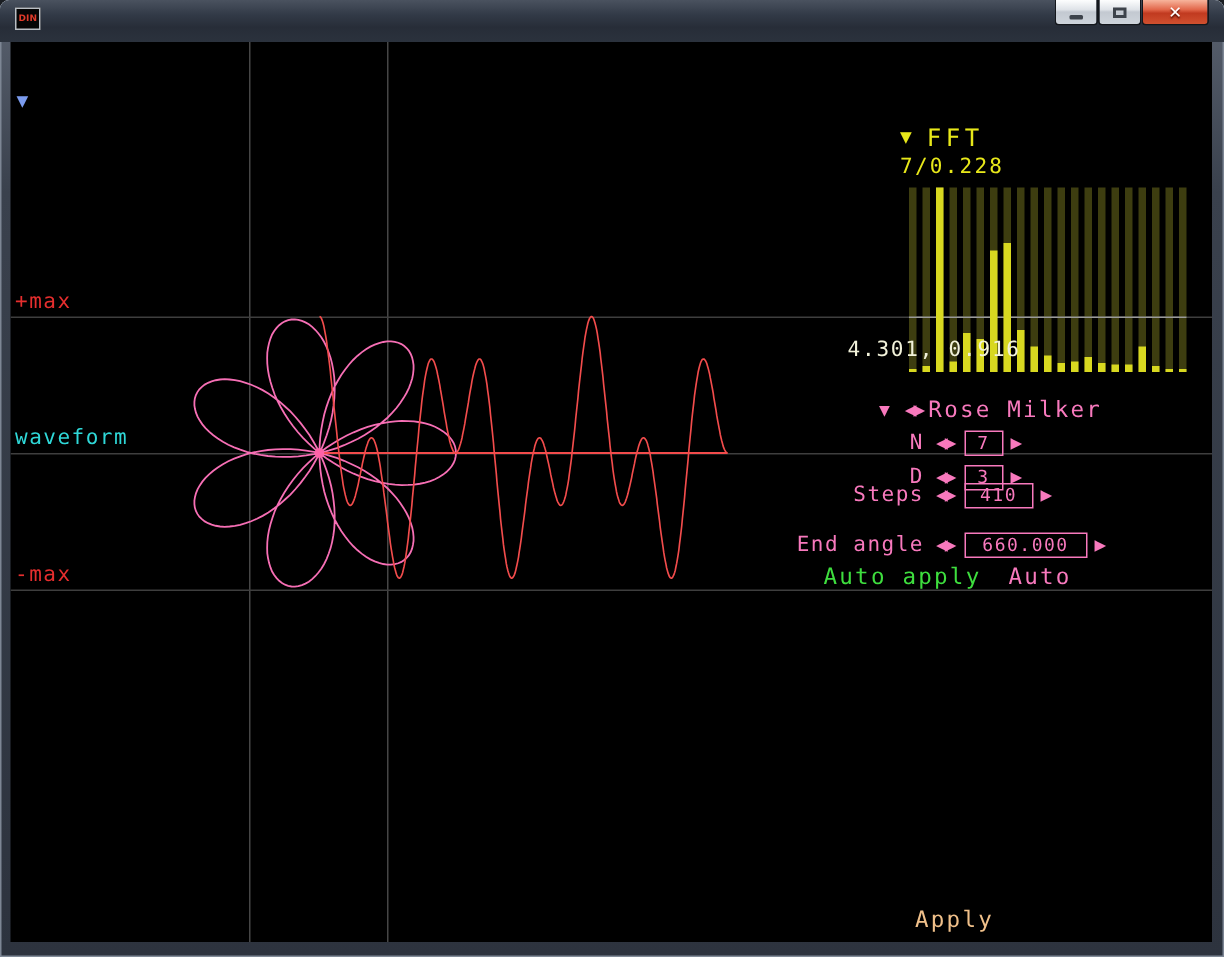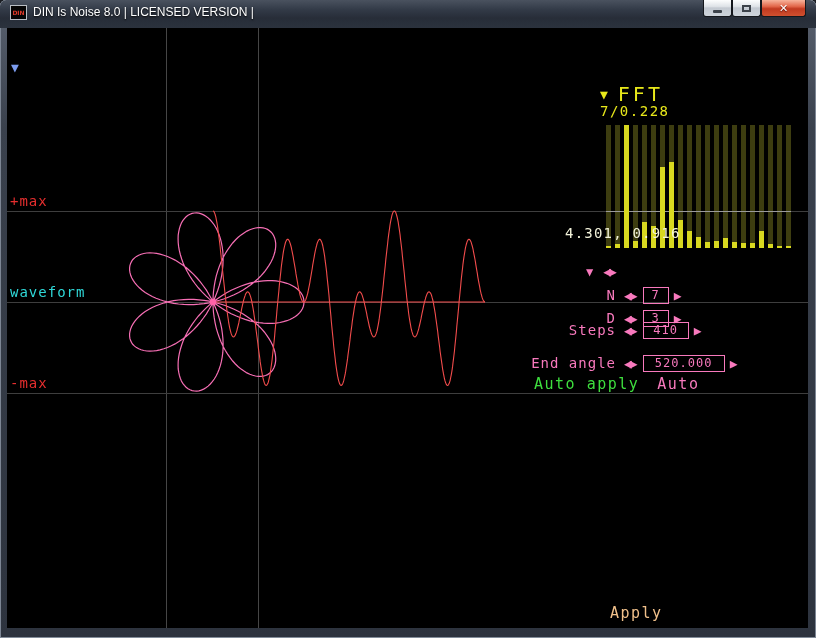--- a/index.html
+++ b/index.html
@@ -42,21 +42,21 @@
 
   .lab-pmax{position:absolute;left:3px;top:165px;font-size:14px;letter-spacing:1px;color:#e62e2e;}
   .lab-sil {position:absolute;left:3px;top:256px;font-size:14px;letter-spacing:1px;color:#2fd8d8;}
   .lab-nmax{position:absolute;left:3px;top:347px;font-size:14px;letter-spacing:1px;color:#e62e2e;}
 
   svg.curves{position:absolute;left:0;top:0;pointer-events:none;}
 
   
   .fft-head{position:absolute;left:593px;top:54px;display:flex;align-items:center;}
   .fft-head .tri{color:#e8e81a;font-size:13px;margin-right:10px;}
-  .fft-title{font-size:20px;letter-spacing:3px;color:#e8e81a;}
+  .fft-title{font-size:16px;letter-spacing:3px;color:#e8e81a;}
   .fft-topval{position:absolute;left:593px;top:75px;font-size:14px;letter-spacing:1.5px;color:#e8e81a;}
   .fft-plot{position:absolute;left:599px;top:97px;width:185px;height:123px;}
   .fft-row{position:absolute;left:0;top:0;width:100%;height:100%;display:flex;justify-content:space-between;}
   .fft-row.fg{align-items:flex-end;}
   .fft-bgbar{width:5px;height:100%;}
   .fft-fgbar{width:5px;}
   .fft-innerline{position:absolute;left:0;top:86px;width:100%;height:1px;background:#9a9a9a;}
   .fft-cursorval{position:absolute;left:-41px;top:100px;font-size:14px;letter-spacing:1.2px;color:#f2f2da;z-index:5;white-space:nowrap;}
 
   
@@ -67,36 +67,35 @@
   .rp-title{margin-left:4px;letter-spacing:1.5px;font-size:15px;}
   .prow{position:absolute;left:0;display:flex;align-items:center;height:18px;}
   .plabel{display:inline-block;width:88px;text-align:right;letter-spacing:1px;margin-right:8px;}
   .pair{letter-spacing:-2px;font-size:13px;color:#f879bd;}
   .pbox{display:inline-block;margin-left:7px;height:17px;line-height:15px;border:1px solid #f879bd;
     text-align:center;font-size:12px;letter-spacing:1px;color:#f879bd;}
   .pbox.w1{width:26px;}
   .pbox.w2{width:46px;}
   .pbox.w3{width:82px;}
   .pnext{margin-left:5px;font-size:13px;color:#f879bd;}
-  .rp-apply{position:absolute;left:6px;top:111px;display:flex;}
+  .rp-apply{position:absolute;left:21px;top:111px;display:flex;}
   .auto-apply{color:#3ede3e;letter-spacing:1.5px;font-size:15px;}
   .apply-btn{color:#f879bd;letter-spacing:1.5px;font-size:15px;margin-left:18px;}
 
   .menu-btn{position:absolute;left:603px;top:576px;font-size:15px;letter-spacing:1.5px;color:#f0c08a;}
 </style>
 </head>
 <body>
 
 <div class="window">
 
   <div class="titlebar">
     <div class="win-icon">
         <span>DIN</span>
       </div>
-    <div class="win-title">DIN Is Noise 8.0 | LICENSED VERSION |</div>
     <div class="win-buttons">
       <div class="wbtn minb">
           <span class="glyph-min"></span>
         </div>
       <div class="wbtn maxb">
           <span class="glyph-max"></span>
         </div>
       <div class="wbtn closeb">
           <span class="glyph-close px">✕</span>
         </div>
@@ -177,20 +176,21 @@
           <div class="fft-fgbar" style="background: rgb(216, 216, 32); height: 2%;"></div>
           <div class="fft-fgbar" style="background: rgb(216, 216, 32); height: 2%;"></div>
         </div>
       <div class="fft-cursorval">4.301, 0.916</div>
     </div>
 
     <div class="rose-panel">
       <div class="rp-head">
         <span class="tri">▼</span>
         <span class="pair">◀▶</span>
+        <span class="rp-title">Rose Milker</span>
       </div>
 
       <div class="prow" style="top:22px">
         <span class="plabel">N</span>
         <span class="pair">◀▶</span>
         <span class="pbox w1">7</span>
         <span class="pnext tri">▶</span>
       </div>
       <div class="prow" style="top:45px">
         <span class="plabel">D</span>
@@ -200,21 +200,21 @@
       </div>
       <div class="prow" style="top:57px">
         <span class="plabel">Steps</span>
         <span class="pair">◀▶</span>
         <span class="pbox w2">410</span>
         <span class="pnext tri">▶</span>
       </div>
       <div class="prow" style="top:90px">
         <span class="plabel">End angle</span>
         <span class="pair">◀▶</span>
-        <span class="pbox w3">520.000</span>
+        <span class="pbox w3">660.000</span>
         <span class="pnext tri">▶</span>
       </div>
 
       <div class="rp-apply">
         <span class="auto-apply">Auto apply</span>
         <span class="apply-btn">Auto</span>
       </div>
     </div>
 
     <div class="menu-btn">Apply</div>

